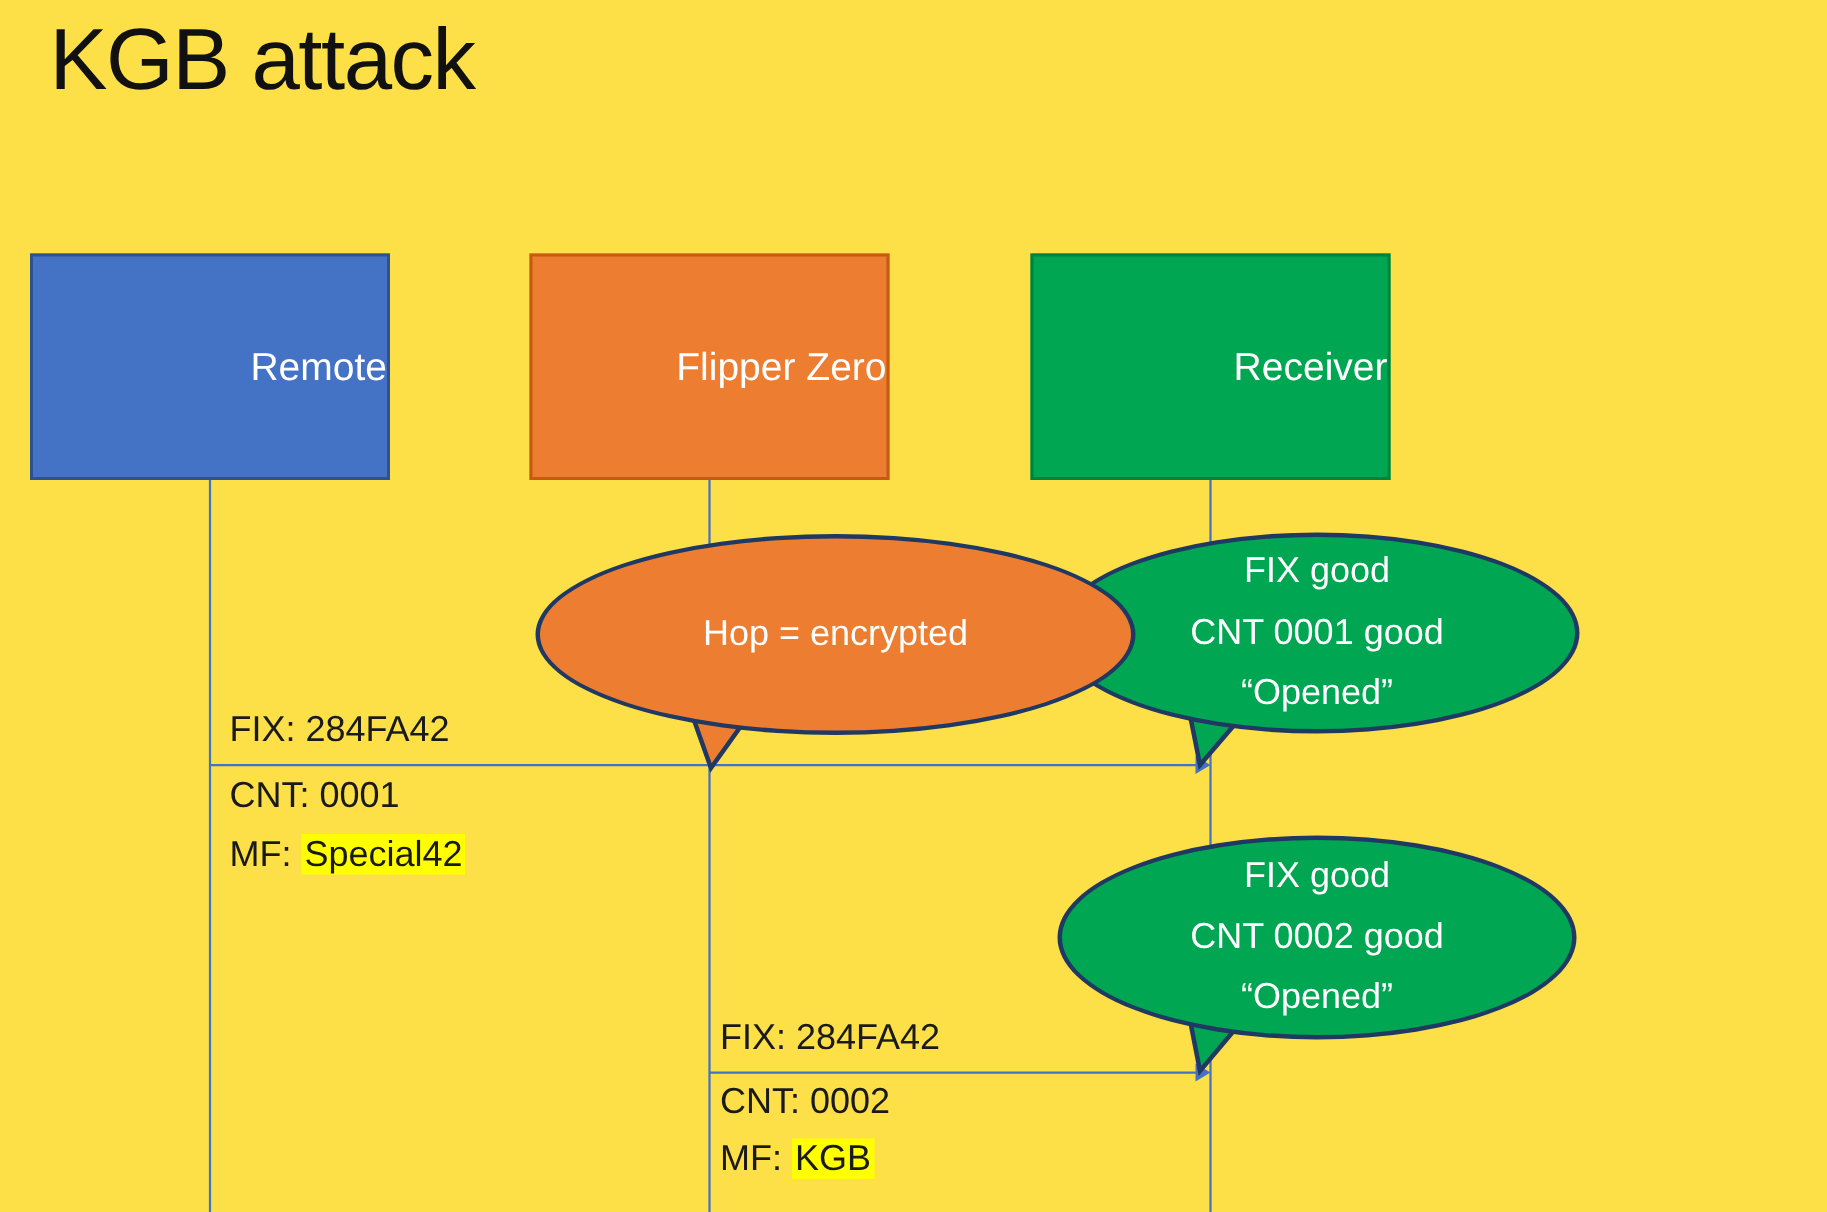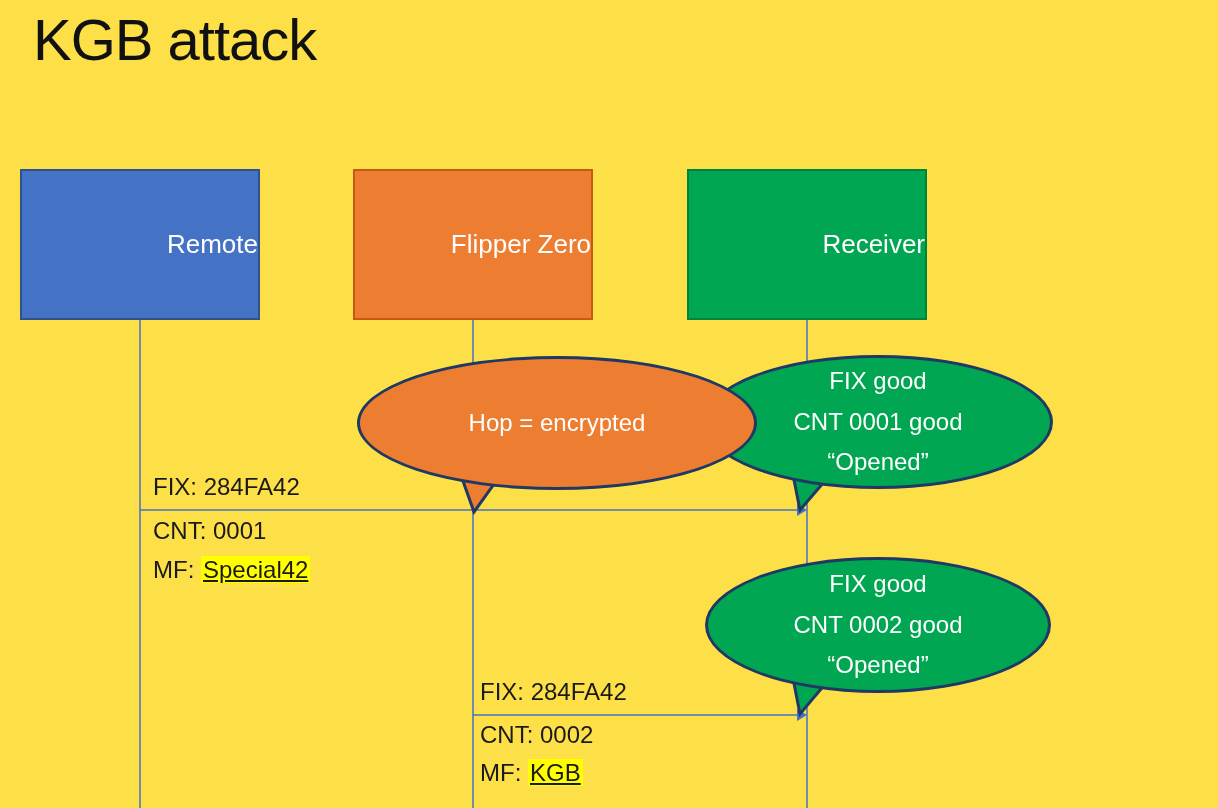--- a/index.html
+++ b/index.html
@@ -34,21 +34,21 @@
     color:#ffffff;font-size:24px;line-height:1.7;text-align:center;
     box-sizing:border-box;
     border:3px solid #1F3864;
   }
   .bubble-orange{left:357px;top:356px;width:400px;height:134px;background:#ED7D31;}
   .bubble-green1{left:703px;top:355px;width:350px;height:134px;background:#00A651;}
   .bubble-green2{left:705px;top:557px;width:346px;height:136px;background:#00A651;}
   .msg-label{
     position:absolute;font-size:24px;color:#1a1a1a;white-space:nowrap;
   }
-  .hl{background:#FFFF00;padding:0 2px;text-decoration:underline;}
+  .hl{background:#FFFF00;padding:0 2px;}
 </style>
 </head>
 <body>
 
 <div class="slide">
 
   <div class="slide-title">KGB attack</div>
 
   <div class="actor-box actor-remote">
     <span>Remote</span>

